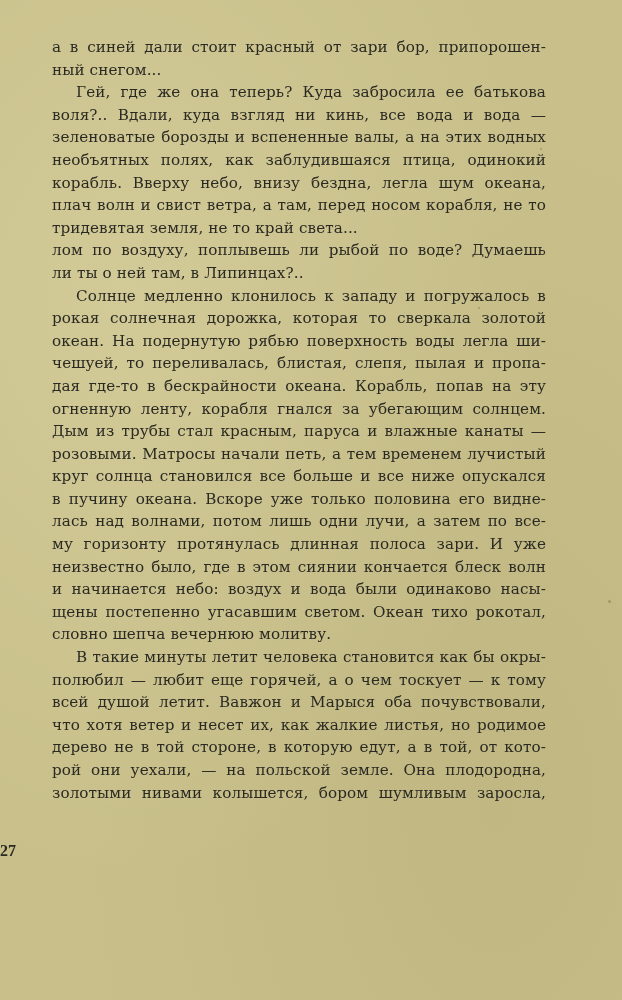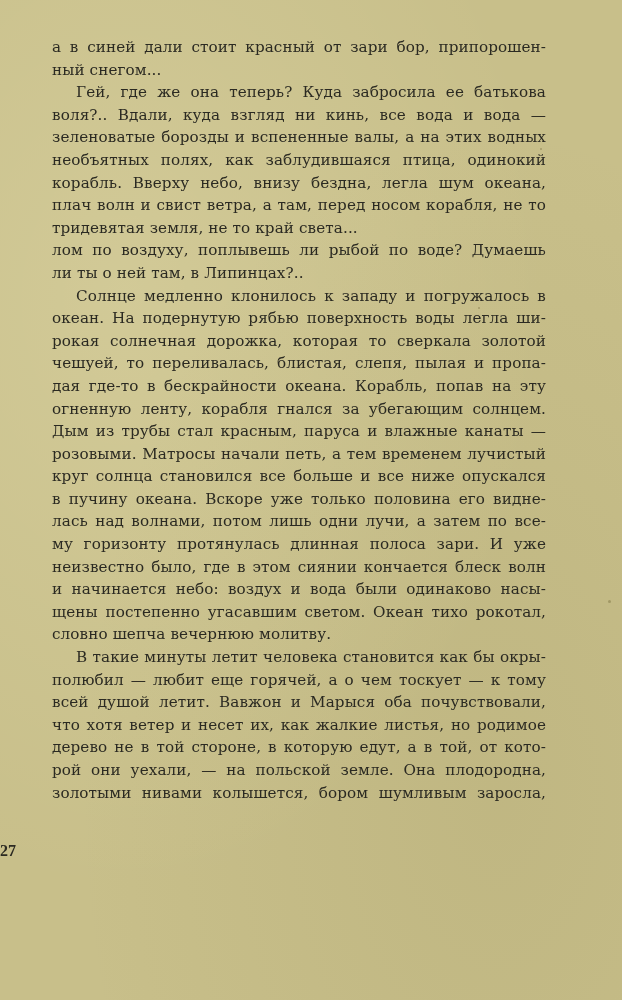--- a/index.html
+++ b/index.html
@@ -40,22 +40,22 @@
     <div class="line indent">Гей, где же она теперь? Куда забросила ее батькова</div>
     <div class="line">воля?.. Вдали, куда взгляд ни кинь, все вода и вода —</div>
     <div class="line">зеленоватые борозды и вспененные валы, а на этих водных</div>
     <div class="line">необъятных полях, как заблудившаяся птица, одинокий</div>
     <div class="line">корабль. Вверху небо, внизу бездна, легла шум океана,</div>
     <div class="line">плач волн и свист ветра, а там, перед носом корабля, не то</div>
     <div class="line last">тридевятая земля, не то край света...</div>
     <div class="line">лом по воздуху, поплывешь ли рыбой по воде? Думаешь</div>
     <div class="line last">ли ты о ней там, в Липинцах?..</div>
     <div class="line indent">Солнце медленно клонилось к западу и погружалось в</div>
+    <div class="line">рокая солнечная дорожка, которая то сверкала золотой</div>
     <div class="line">океан. На подернутую рябью поверхность воды легла ши-</div>
-    <div class="line">рокая солнечная дорожка, которая то сверкала золотой</div>
     <div class="line">чешуей, то переливалась, блистая, слепя, пылая и пропа-</div>
     <div class="line">дая где-то в бескрайности океана. Корабль, попав на эту</div>
     <div class="line">огненную ленту, корабля гнался за убегающим солнцем.</div>
     <div class="line">Дым из трубы стал красным, паруса и влажные канаты —</div>
     <div class="line">розовыми. Матросы начали петь, а тем временем лучистый</div>
     <div class="line">круг солнца становился все больше и все ниже опускался</div>
     <div class="line">в пучину океана. Вскоре уже только половина его видне-</div>
     <div class="line">лась над волнами, потом лишь одни лучи, а затем по все-</div>
     <div class="line">му горизонту протянулась длинная полоса зари. И уже</div>
     <div class="line">неизвестно было, где в этом сиянии кончается блеск волн</div>

